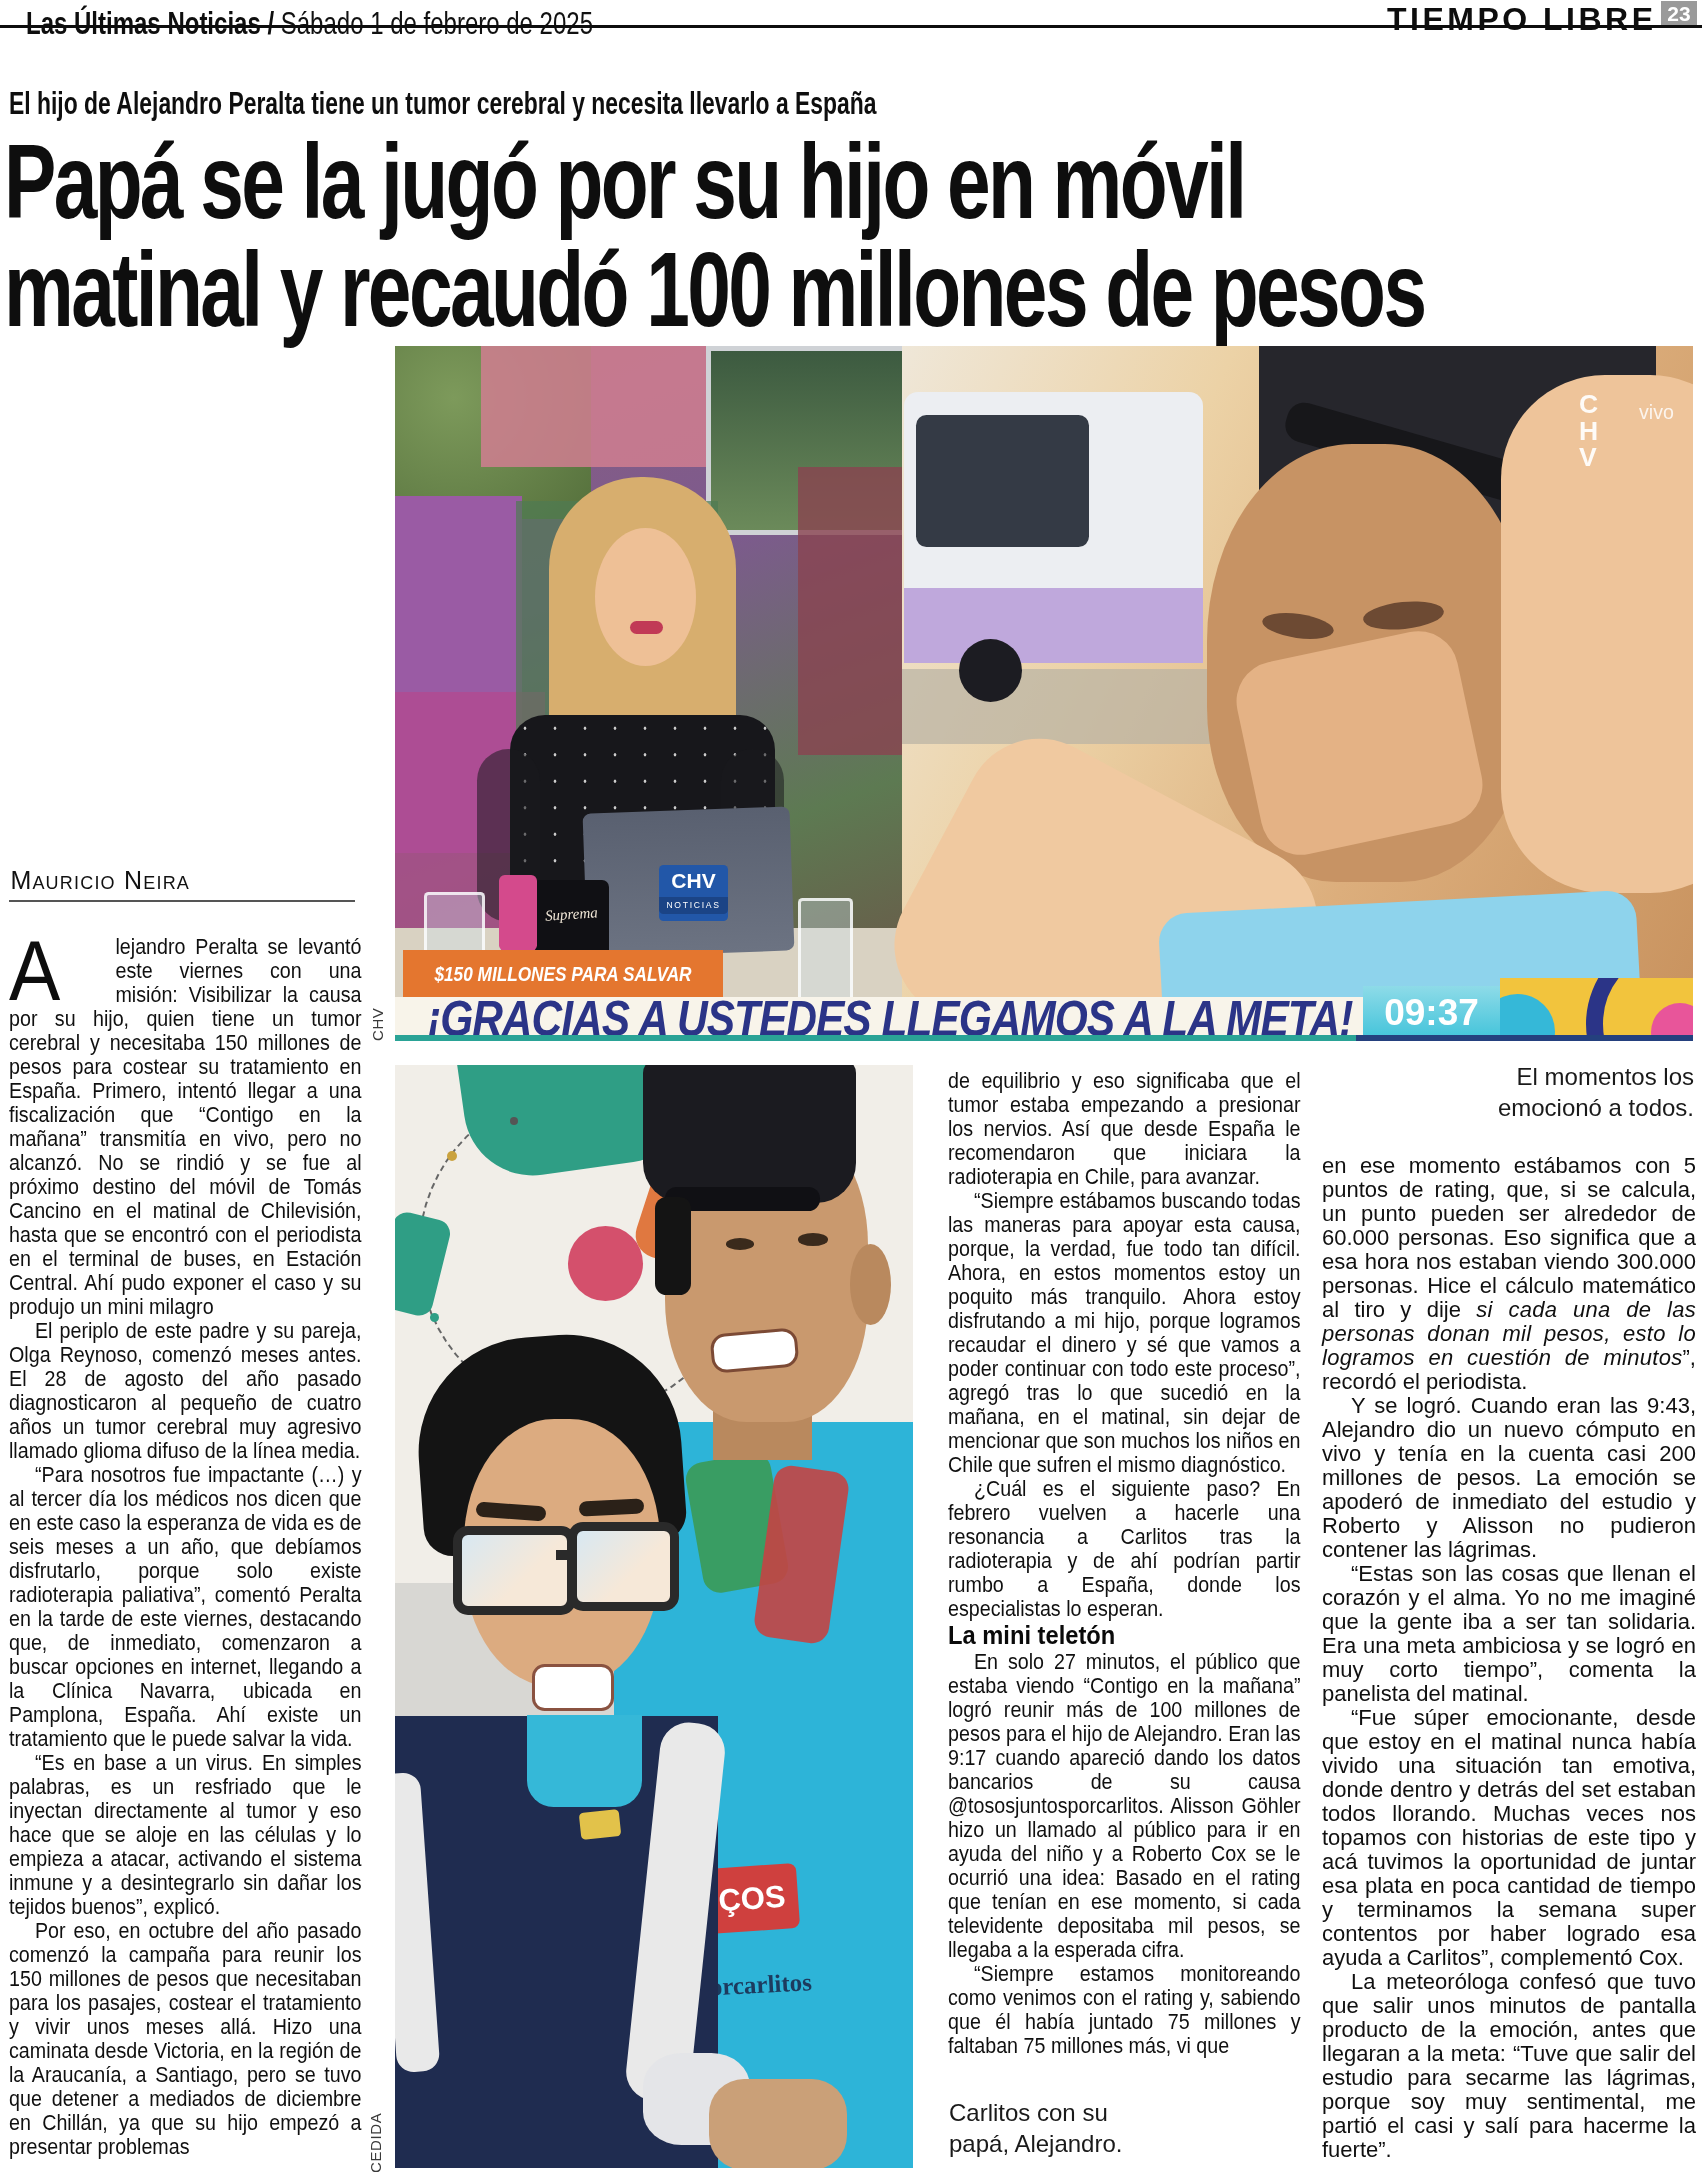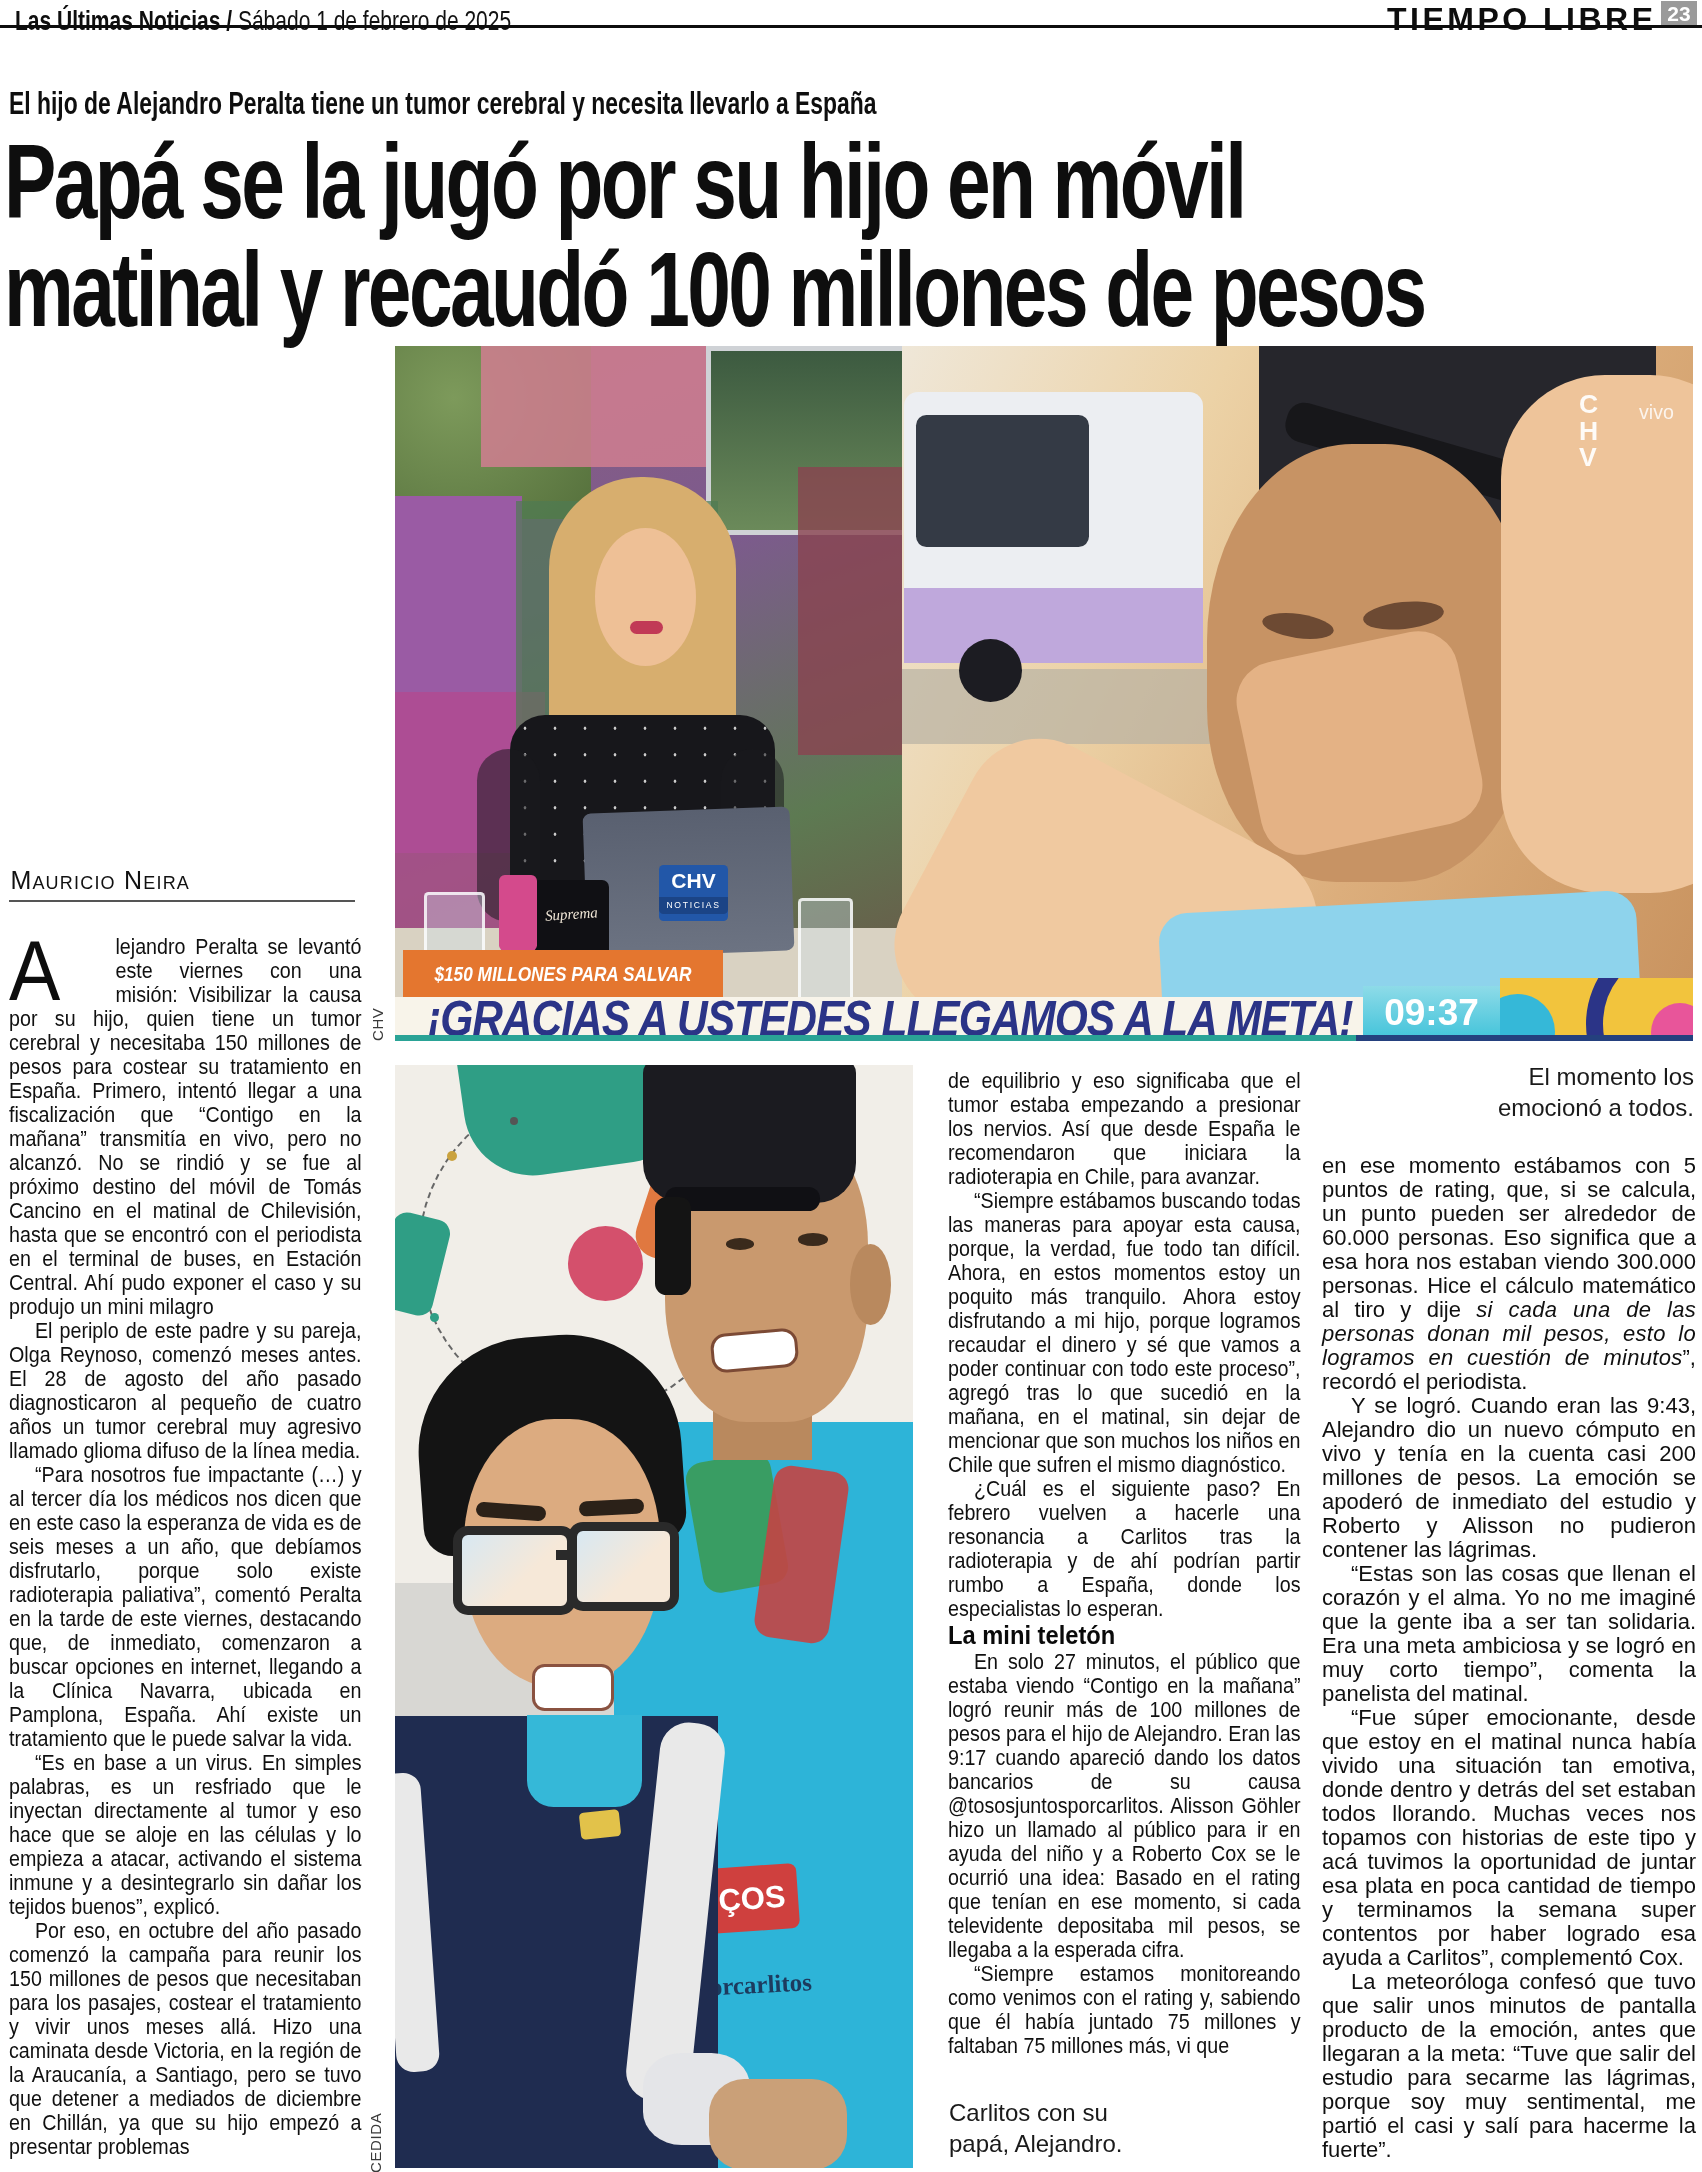--- a/index.html
+++ b/index.html
@@ -2,21 +2,21 @@
 <html lang="es" style="font-size:9.2px"><head>
 <meta charset="utf-8">
 <style>
   html,body{margin:0;padding:0;background:#ffffff;}
   .page{position:relative;width:1702px;height:2172px;background:#fff;overflow:hidden;
         font-family:"Liberation Sans",sans-serif;color:#0e0e0e;}
   .abs{position:absolute;}
   .nw{white-space:nowrap;}
   .cx{transform-origin:0 0;display:inline-block;}
   
-  .mast-left{left:15px;top:4.6px;font-size:28px;}
+  .mast-left{left:26px;top:4.6px;font-size:32px;}
   .mast-brand{font-weight:bold;}
   .mast-date{font-weight:normal;color:#111;}
   .mast-rule{left:0;top:25px;width:1702px;height:2.9px;background:#0d0d0d;}
   .section-ttl{font-weight:bold;font-size:32px;letter-spacing:3.5px;color:#0d0d0d;}
   .pagenum{left:1661px;top:1.2px;width:36px;height:25px;background:#9a9a9a;color:#fff;
            font-weight:bold;font-size:21px;text-align:center;line-height:26.5px;}
   
   .kicker{left:9.2px;top:85px;font-size:32px;font-weight:bold;}
   .headline{left:3.5px;top:127px;font-weight:bold;letter-spacing:-3.5px;
             font-size:106px;line-height:108px;}
@@ -159,21 +159,21 @@
     <div class="ph ypanel">
       <div class="ph" style="left:86px;top:-46px;width:150px;height:150px;border:17.3px solid #2b3487;border-radius:50%;"></div>
       <div class="ph" style="left:-19.6px;top:16px;width:75px;height:75px;background:#35b8d8;border-radius:50%;"></div>
       <div class="ph" style="left:151px;top:25px;width:58px;height:58px;background:#e8559a;border-radius:50%;"></div>
     </div>
     <div class="ph strip"></div>
   </div>
 
   <div class="abs credit" style="left:369px;top:972px;height:69px;">CHV</div>
   <div class="abs cap" style="left:1405px;top:1061px;width:289px;text-align:right;">
-    <span style="display:block;">El momento los</span>
+    <span style="display:block;">El momentos los</span>
     <span style="display:block;">emocionó a todos.</span>
   </div>
 
   <div class="abs photo" style="left:395px;top:1065px;width:518px;height:1103px;background:#d8d7d3;">
     <div class="ph" style="left:0;top:0;width:518px;height:518px;background:#f1eee8;"></div>
     <div class="ph" style="left:23px;top:23px;width:323px;height:323px;border:2.3px dashed #666;border-radius:50%;"></div>
     <div class="ph" style="left:69px;top:-23px;width:230px;height:127px;background:#2f9e85;border-radius:0 0 69px 69px;transform:rotate(-8deg);"></div>
     <div class="ph" style="left:-11.5px;top:150px;width:58px;height:98px;background:#2f9e85;border-radius:14px;transform:rotate(14deg);"></div>
     <div class="ph" style="left:173px;top:161px;width:75px;height:75px;background:#d4506c;border-radius:50%;"></div>
     <div class="ph" style="left:253px;top:69px;width:52px;height:127px;background:#e07840;border-radius:23px;transform:rotate(18deg);"></div>

